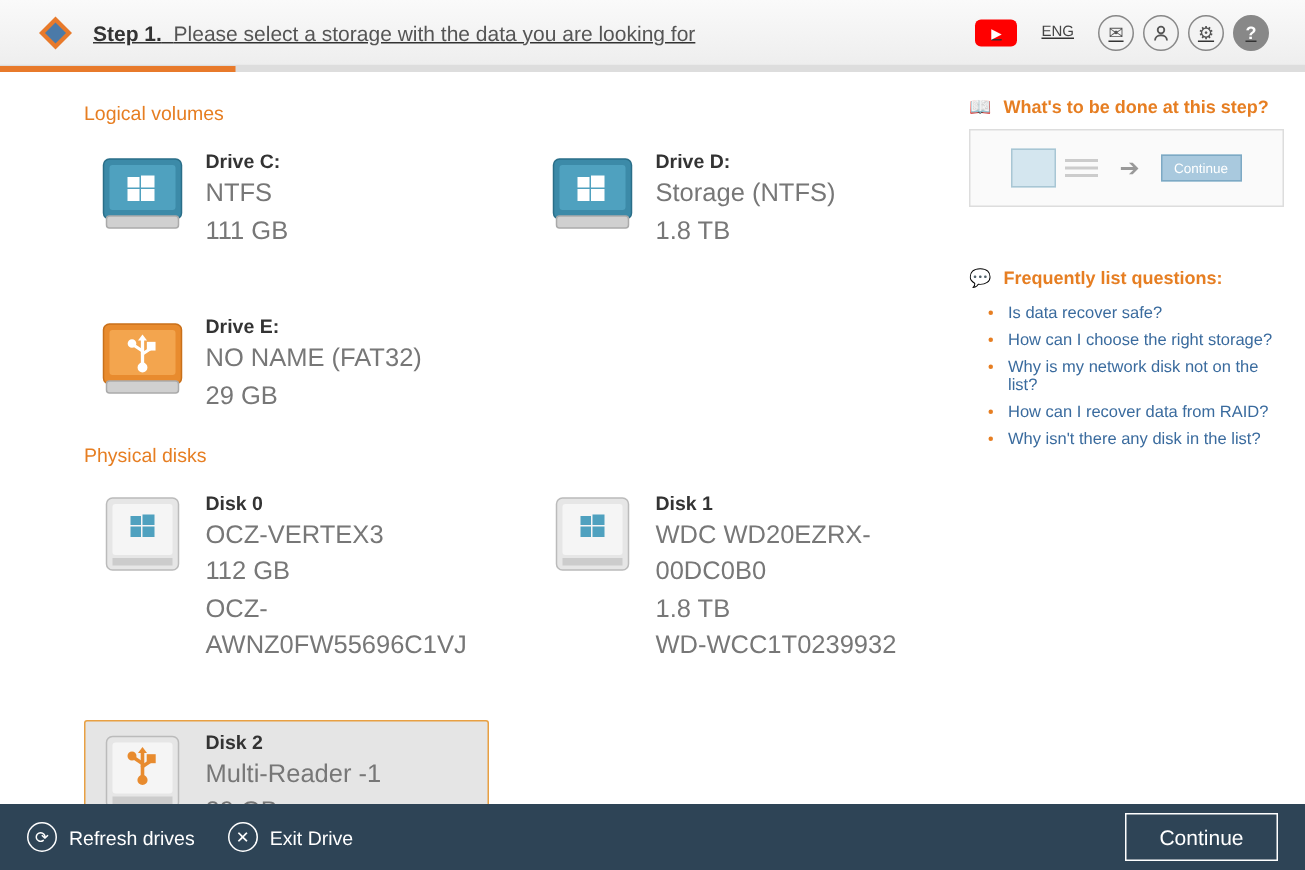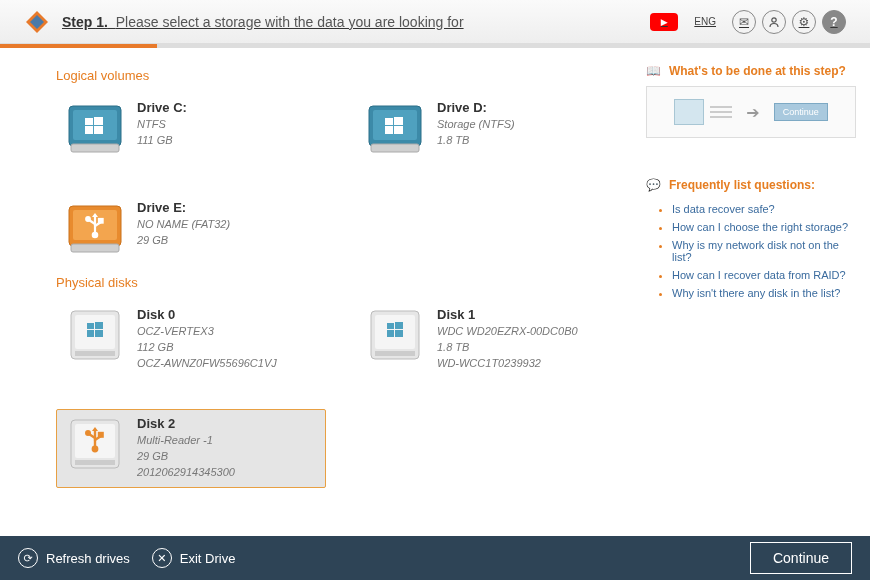--- a/index.html
+++ b/index.html
@@ -21,21 +21,21 @@
   .body { display:flex; height: calc(100% - 44px - 4px - 44px); }
   .left { flex:1; padding: 16px 10px 6px 56px; overflow:auto; }
   .right { width: 232px; padding: 16px 14px 6px 8px; font-size:11px; color:#555; }
   
   .section-title { color:#e67e22; font-size:13px; margin: 4px 0 10px 0; }
   .row { display:flex; gap: 30px; flex-wrap:wrap; }
   .drive-card { display:flex; width: 270px; padding: 6px 8px; border:1px solid transparent; border-radius:2px; cursor:pointer;}
   .drive-card.selected { border:1px solid #e8a043; background:#e5e5e5; }
   .drive-icon { width:60px; height:56px; flex-shrink:0; margin-right:12px; }
   .drive-title { font-weight:600; font-size:13px; color:#333; margin-bottom:2px;}
-  .drive-sub { font-size:11px; color:#777; line-height:1.45;font-style:italic;}
+  .drive-sub { font-size:17px; color:#777; line-height:1.45;}
   
   .chk-row { margin-top: 14px; font-size:11px; color:#666; display:flex; align-items:center; gap:6px;}
   .chk-row input { width:12px; height:12px; }
 
   
   .panel-head { display:flex; align-items:center; gap:8px; color:#e67e22; font-weight:600; font-size:12px; margin-bottom:8px;}
   .panel-text { color:#777; font-size:11px; line-height:1.5; text-align:justify; margin-bottom:14px;}
   .hint-img { border:1px solid #ddd; height:52px; display:flex; align-items:center; justify-content:center; gap:14px; margin-bottom:40px; background:#fafafa;}
   .hint-drive { width:30px; height:26px; background:#d4e6ef; border:1px solid #a8c6d4; }
   .hint-list { display:flex; flex-direction:column; gap:3px;}

